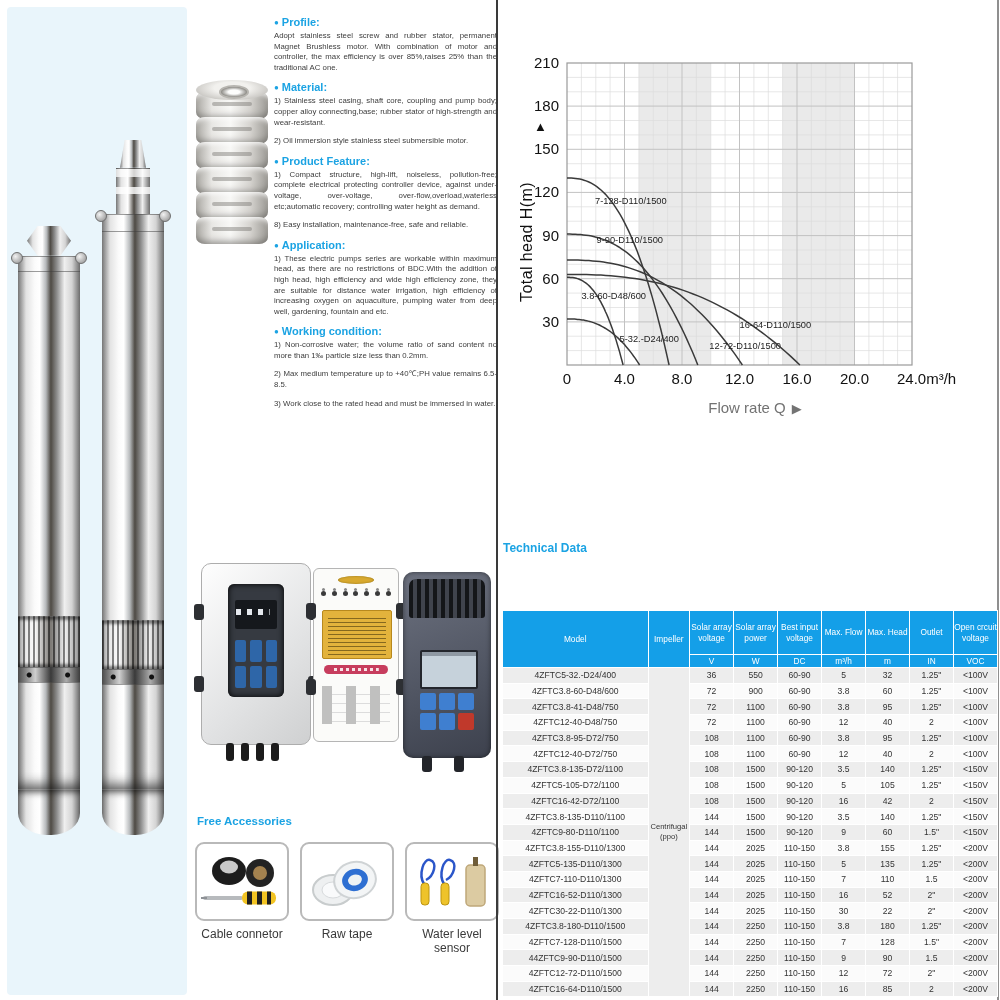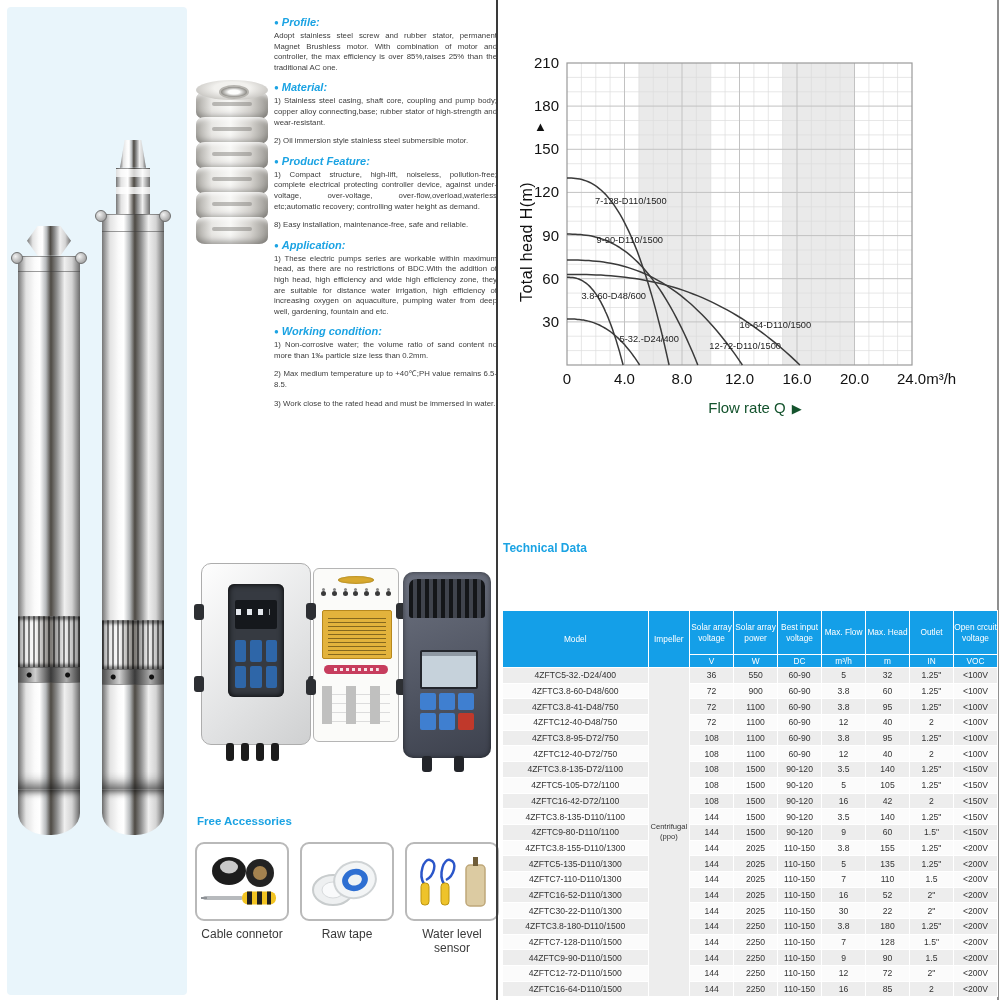--- a/index.html
+++ b/index.html
@@ -36,21 +36,21 @@
      box-shadow:inset 0 -6px 6px -3px rgba(90,88,84,.55),inset 0 5px 5px -3px rgba(255,255,255,.85);}
   .disc .slot{position:absolute;left:22%;top:38%;width:56%;height:4px;border-radius:2px;background:rgba(120,118,112,.45);}
   .imp-top{position:absolute;left:0;top:-8px;width:72px;height:20px;border-radius:50%;
      background:radial-gradient(ellipse at 50% 40%,#f2f1ee 35%,#c9c7c3 75%,#a5a39e);z-index:2;}
   .imp-hole{position:absolute;left:23px;top:-3px;width:26px;height:10px;border-radius:50%;
      background:radial-gradient(ellipse,#fdfdfc 30%,#8e8c87 70%);border:2px solid #b7b5b0;z-index:3;}
 
   
   .info-col{position:absolute;left:274px;top:16px;width:223px;}
   .sec{margin-bottom:7px;}
-  .sec-title{color:#1ba3e3;font-weight:bold;font-size:11px;margin-bottom:3px;font-style:italic;}
+  .sec-title{color:#1ba3e3;font-weight:bold;font-size:11px;margin-bottom:3px;}
   .sec-title .bullet{font-size:8px;vertical-align:1px;margin-right:3px;}
   .sec p{margin:2px 0 8px;font-size:7.8px;line-height:10.6px;text-align:justify;color:#3c3c3c;}
 
   
   .ctrl{position:absolute;}
   .ctrl1{left:201px;top:563px;width:108px;height:180px;border:1px solid #adadad;border-radius:10px;
      background:linear-gradient(135deg,#fefefe,#e2e3e4 60%,#cfd0d1);}
   .c1-panel{position:absolute;left:24%;top:11%;width:52%;height:63%;background:#363a41;border-radius:6px;box-shadow:inset 0 0 6px #000;}
   .c1-screen{position:absolute;left:12%;top:14%;width:76%;height:26%;background:#15181c;border-radius:2px;
      background-image:repeating-linear-gradient(90deg,#e5e9ee 0 5px,transparent 5px 11px);background-size:80% 6px;background-position:10% 40%;background-repeat:no-repeat;}
@@ -91,21 +91,21 @@
   
   .divider{position:absolute;left:496px;top:0;width:2px;height:1000px;background:#3a3a3a;}
   .right-edge{position:absolute;left:997px;top:0;width:1.5px;height:1000px;background:#8f8f8f;}
 
   
   .chart-wrap{position:absolute;left:500px;top:30px;width:496px;height:400px;}
   .chart-wrap svg text{font-family:"Liberation Sans",sans-serif;}
   .y-axis-label{position:absolute;left:527px;top:242px;transform:translate(-50%,-50%) rotate(-90deg);
      font-size:16px;color:#111;letter-spacing:.4px;white-space:nowrap;}
   .y-axis-arrow{position:absolute;left:534px;top:119px;font-size:13px;color:#111;}
-  .x-axis-label{position:absolute;left:645px;top:399px;width:220px;text-align:center;font-size:15px;color:#14532d;}
+  .x-axis-label{position:absolute;left:645px;top:399px;width:220px;text-align:center;font-size:15px;color:#737373;}
   .x-axis-label .tri{font-size:13px;margin-left:6px;}
 
   
   .tech-title{position:absolute;left:503px;top:541px;color:#1ba3e3;font-weight:bold;font-size:12px;}
   .tech-table{position:absolute;left:502px;top:610px;width:496px;border-collapse:collapse;table-layout:fixed;}
   .tech-table th,.tech-table td{border:1px solid #fff;padding:0;text-align:center;}
   .tech-table .th-main{background:#149fe8;color:#fff;font-size:8.3px;font-weight:normal;height:43px;line-height:1.25;}
   .tech-table .th-unit{background:#149fe8;color:#fff;font-size:8.3px;font-weight:normal;height:12px;}
   .tech-table td{font-size:8.6px;color:#333;height:14.7px;}
   .tech-table tr.odd td{background:#ededed;}

